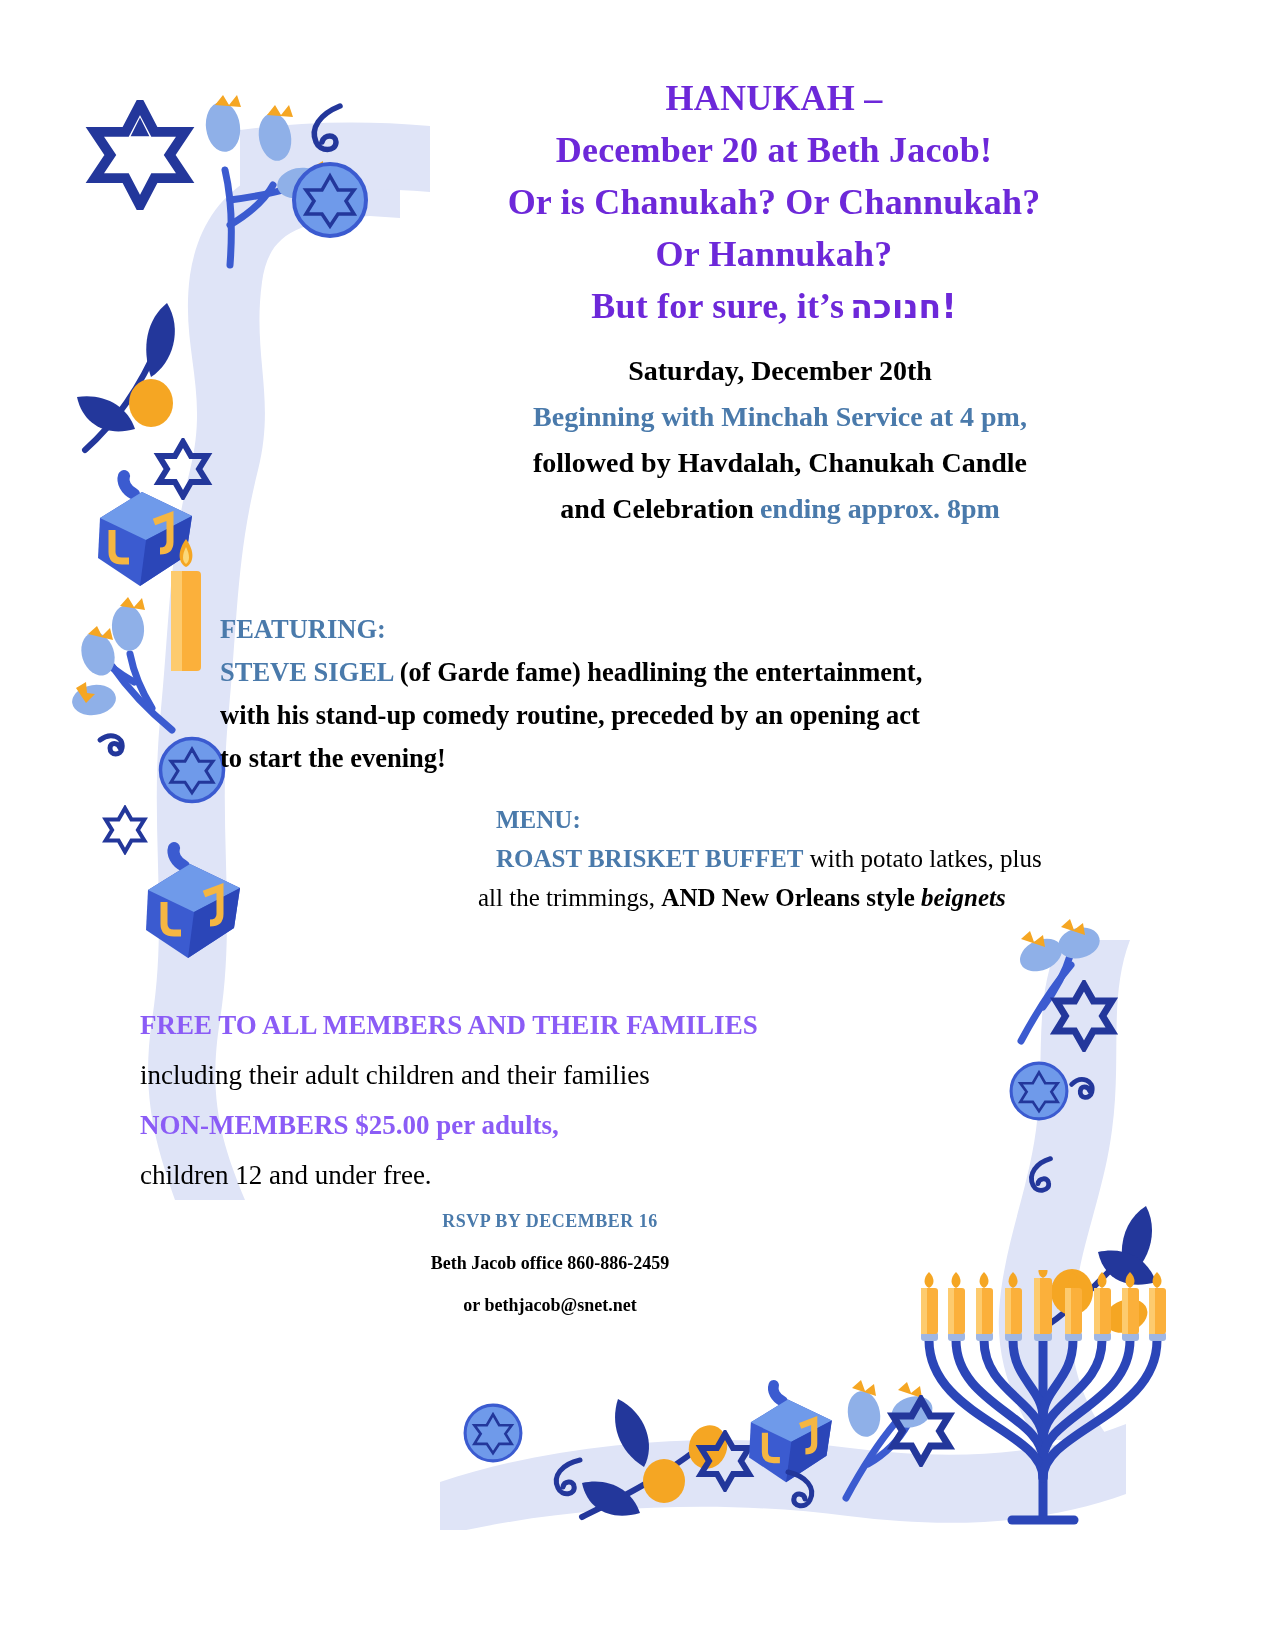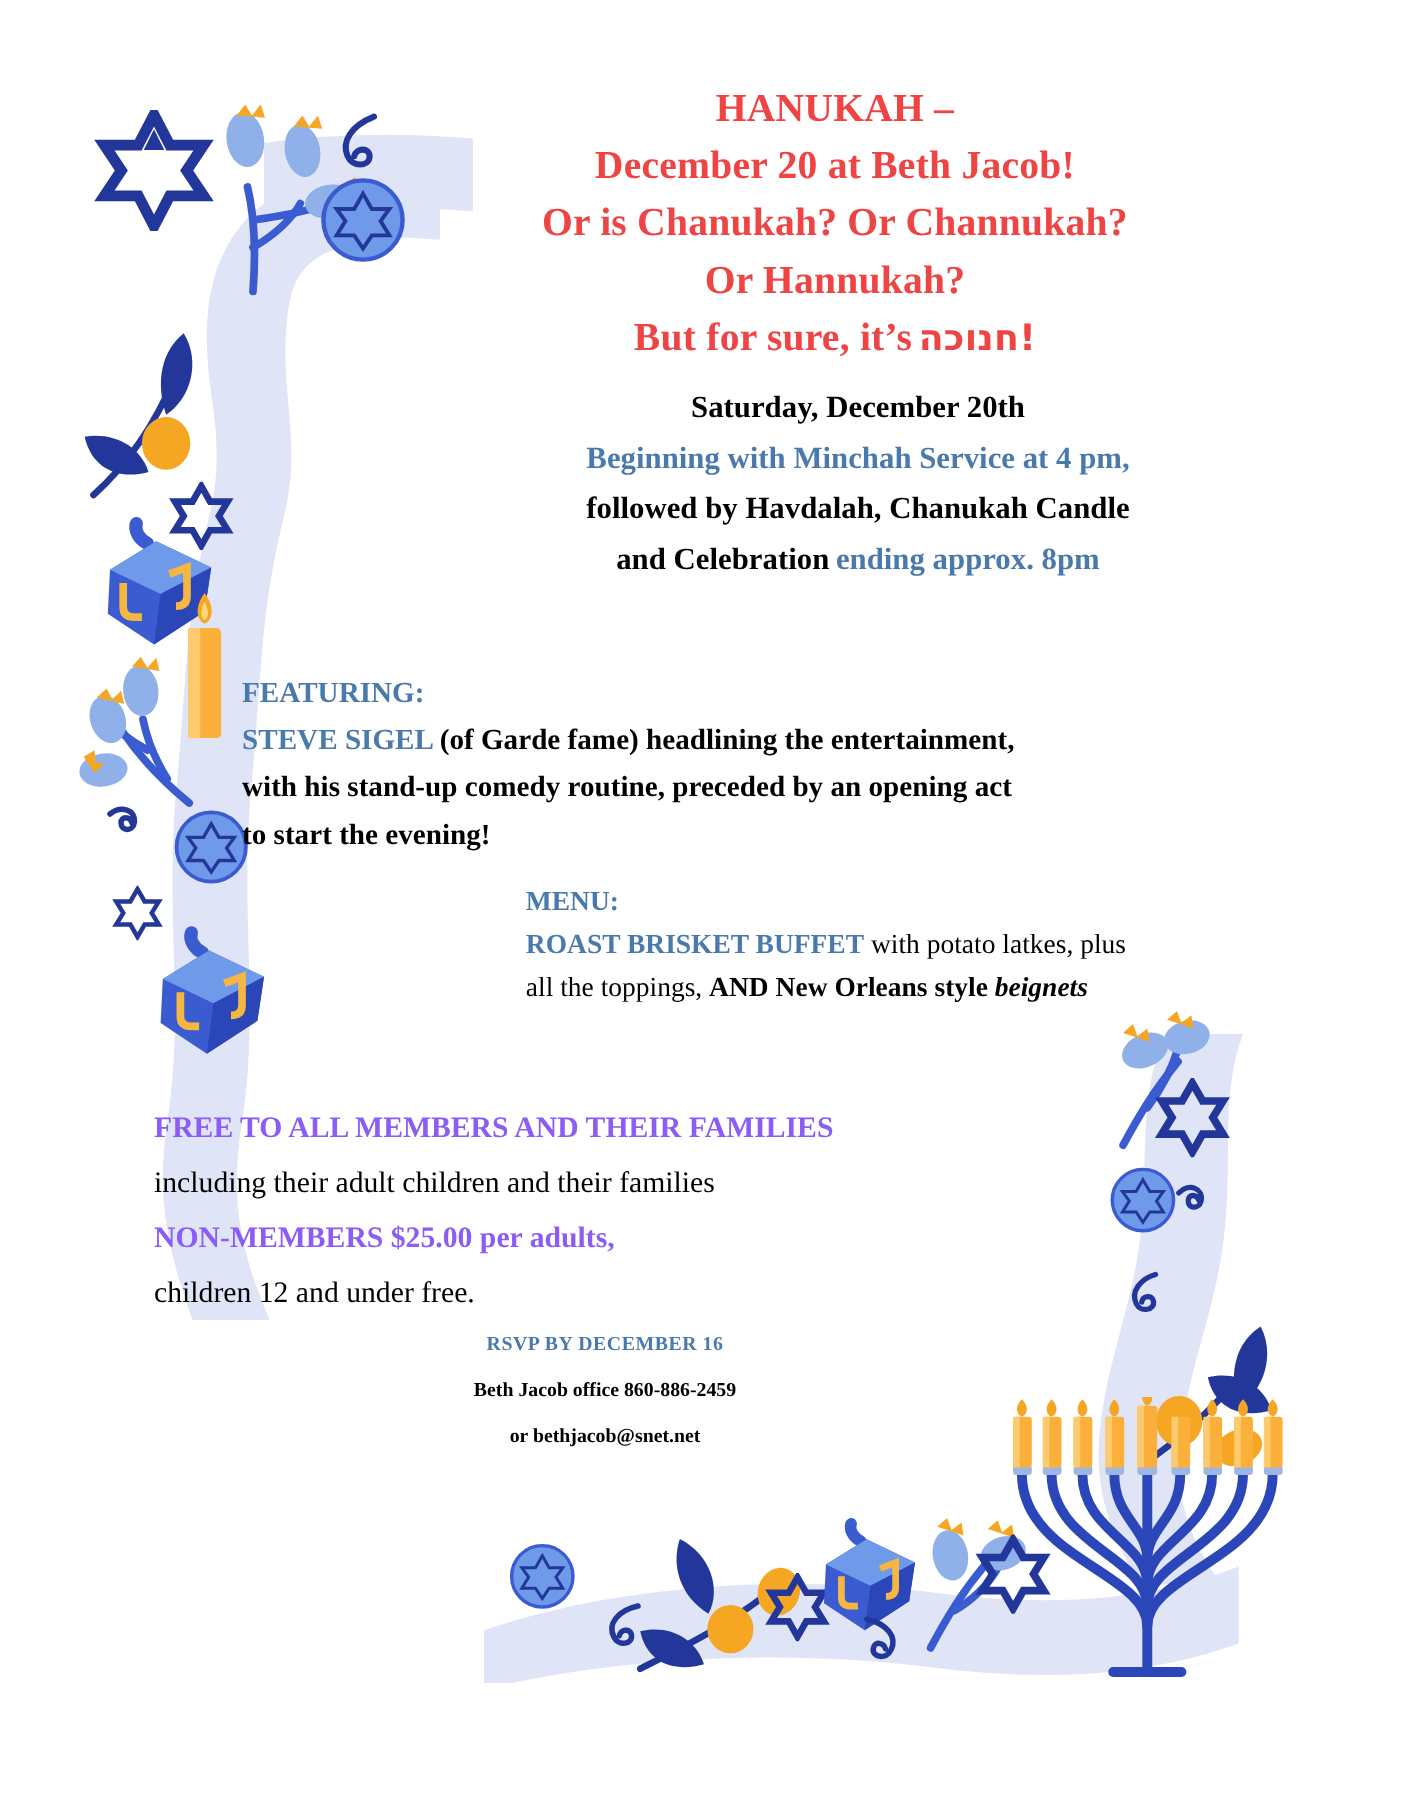--- a/index.html
+++ b/index.html
@@ -11,22 +11,22 @@
   .page{position:absolute;inset:0;}
 
   
   .deco{position:absolute;inset:0;pointer-events:none;z-index:0;}
   .deco svg{position:absolute;}
 
   
   .content{position:absolute;inset:0;z-index:2;}
 
   .hdr{
-    position:absolute;left:399px;top:72px;width:720px;
-    text-align:center;color:#ef4444;font-weight:bold;
+    position:absolute;left:414px;top:72px;width:720px;
+    text-align:center;color:#6d28d9;font-weight:bold;
     font-size:36px;line-height:52px;letter-spacing:.2px;
   }
   .hdr .ln{white-space:nowrap;}
   .heb{font-family:"DejaVu Sans","Liberation Sans",sans-serif;font-size:33px;}
 
   .sched{
     position:absolute;left:430px;top:348px;width:700px;
     text-align:center;font-weight:bold;font-size:28px;line-height:46px;
   }
   .sched .blue{color:#4a7aab;}
@@ -34,21 +34,21 @@
   .featuring{
     position:absolute;left:220px;top:608px;width:860px;
     font-weight:bold;font-size:26.5px;line-height:43px;
   }
   .featuring .blue{color:#4a7aab;}
 
   .menu{
     position:absolute;left:478px;top:800px;width:640px;
     font-size:25px;line-height:39px;
   }
-  .menu .blue{color:#4a7aab;font-weight:bold;}
+  .menu .blue{color:#4a7aab;font-weight:bold;margin-left:18px;}
   .menu .bi{font-weight:bold;font-style:italic;}
   .menu .b{font-weight:bold;}
 
   .members{
     position:absolute;left:140px;top:1000px;width:880px;
     font-size:27px;line-height:50px;
   }
   .members .blue{color:#8b5cf6;font-weight:bold;}
 
   .rsvp{
@@ -347,21 +347,21 @@
       <div>with his stand-up comedy routine, preceded by an opening act</div>
       <div>to start the evening!</div>
     </div>
 
     <div class="menu">
       <div class="blue">MENU:</div>
       <div>
         <span class="blue">ROAST BRISKET BUFFET</span> <span>with potato latkes, plus</span>
       </div>
       <div>
-        <span>all the toppings,</span> <span class="b">AND New Orleans style</span> <span class="bi">beignets</span>
+        <span>all the trimmings,</span> <span class="b">AND New Orleans style</span> <span class="bi">beignets</span>
       </div>
     </div>
 
     <div class="members">
       <div class="blue">FREE TO ALL MEMBERS AND THEIR FAMILIES</div>
       <div>including their adult children and their families</div>
       <div class="blue">NON-MEMBERS $25.00 per adults,</div>
       <div>children 12 and under free.</div>
     </div>
 

